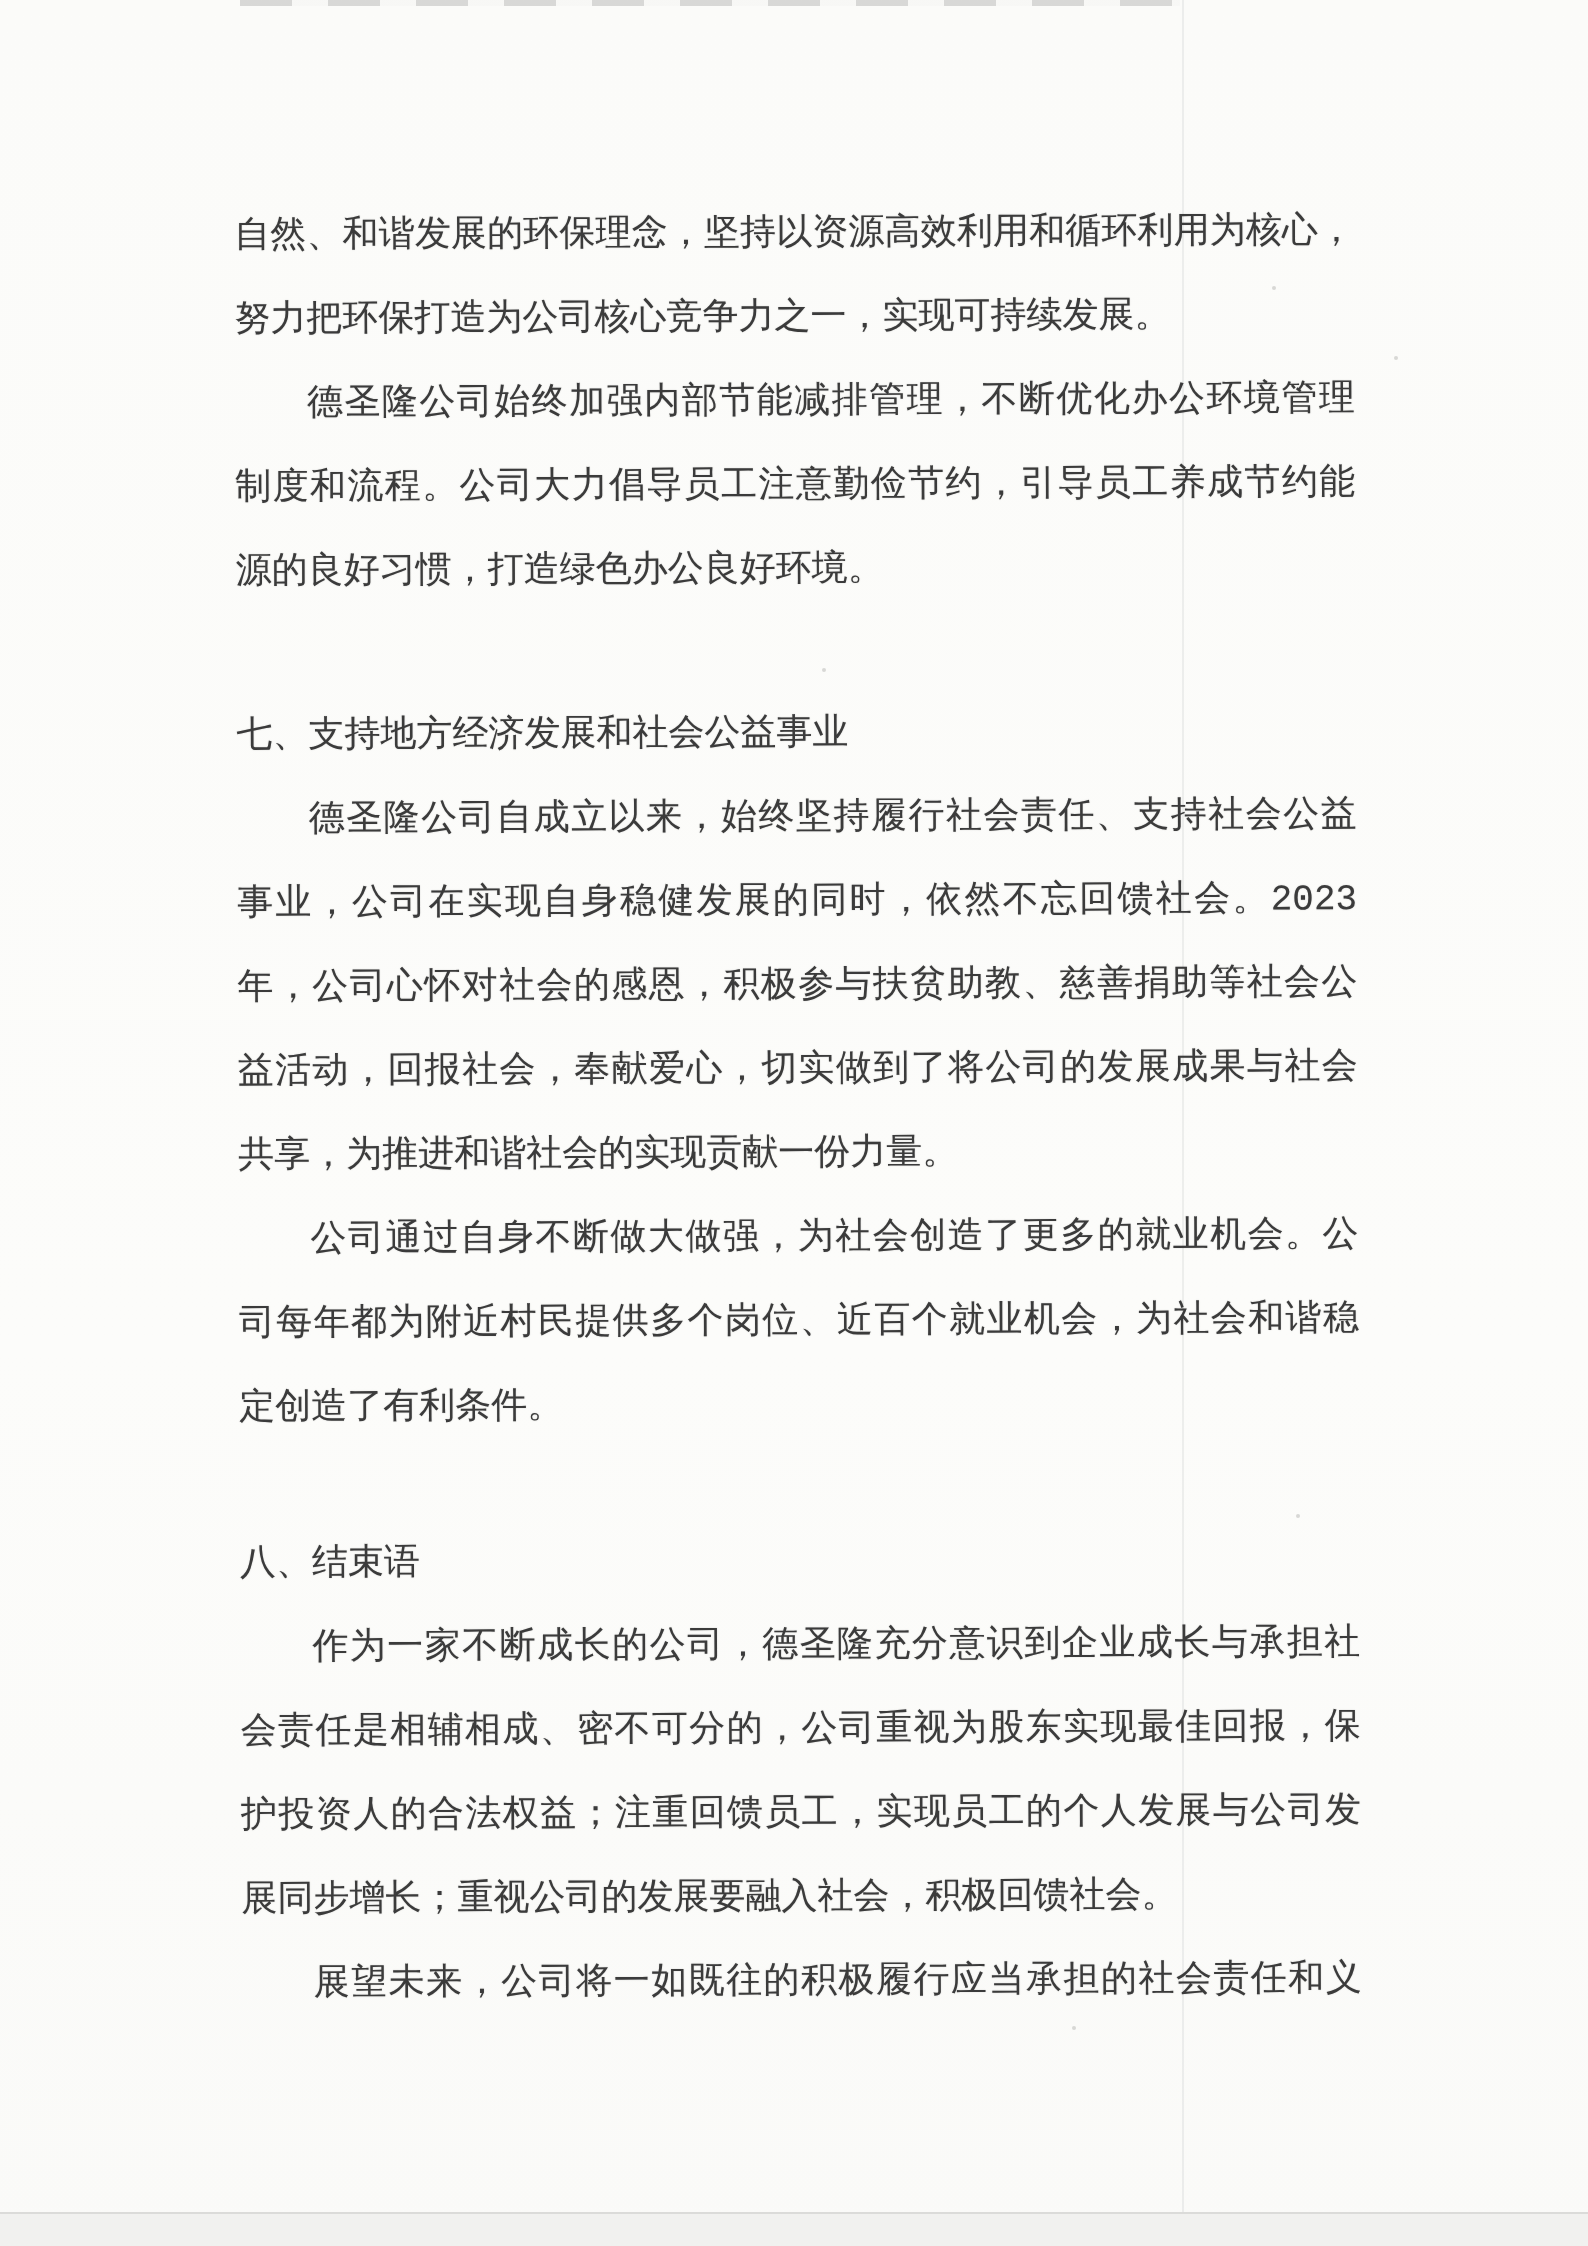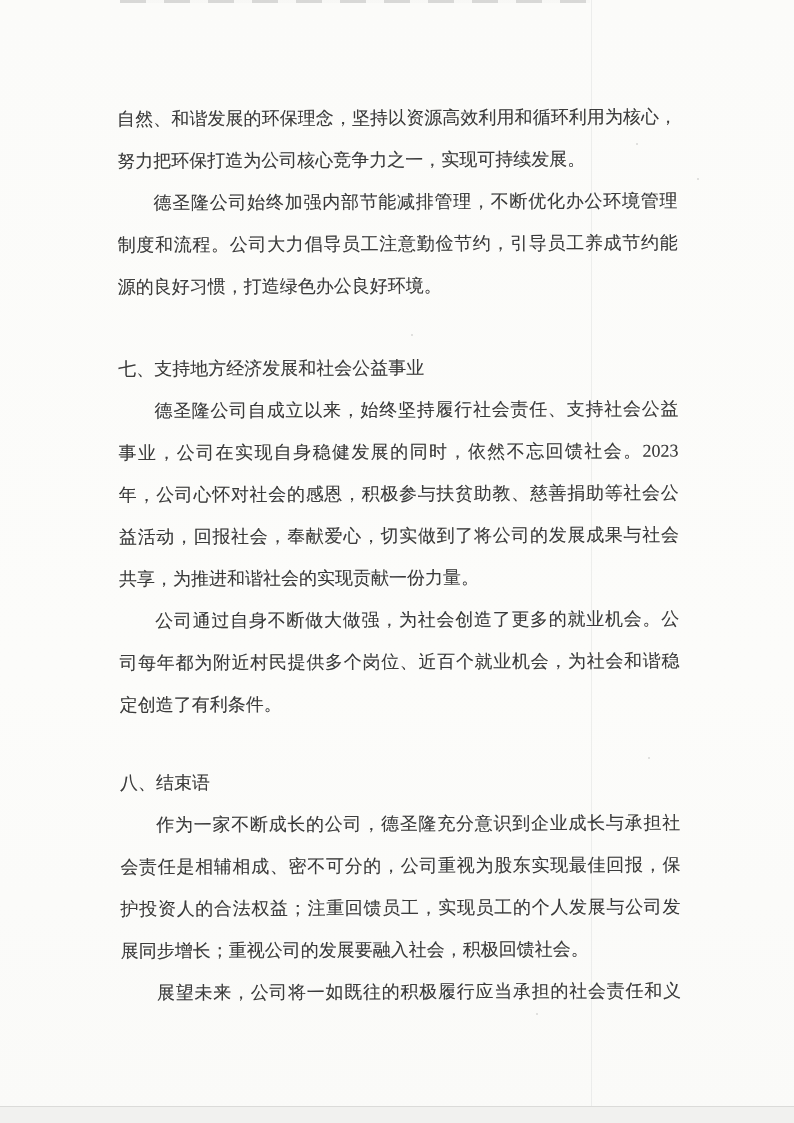--- a/index.html
+++ b/index.html
@@ -6,21 +6,21 @@
     margin: 0;
     padding: 0;
     background: #ffffff;
   }
   .page {
     position: relative;
     width: 794px;
     height: 1123px;
     background: linear-gradient(180deg, #fbfbf9 0%, #fcfcfa 60%, #fafaf8 100%);
     overflow: hidden;
-    font-family: Liberation Serif, serif;
+    font-family: Liberation Mono, monospace;
   }
   
   .top-edge {
     position: absolute;
     top: 0; left: 120px;
     width: 470px; height: 3px;
     background: repeating-linear-gradient(90deg,
       rgba(110,110,110,0.45) 0 26px,
       rgba(200,200,200,0.12) 26px 44px);
     opacity: .55;

